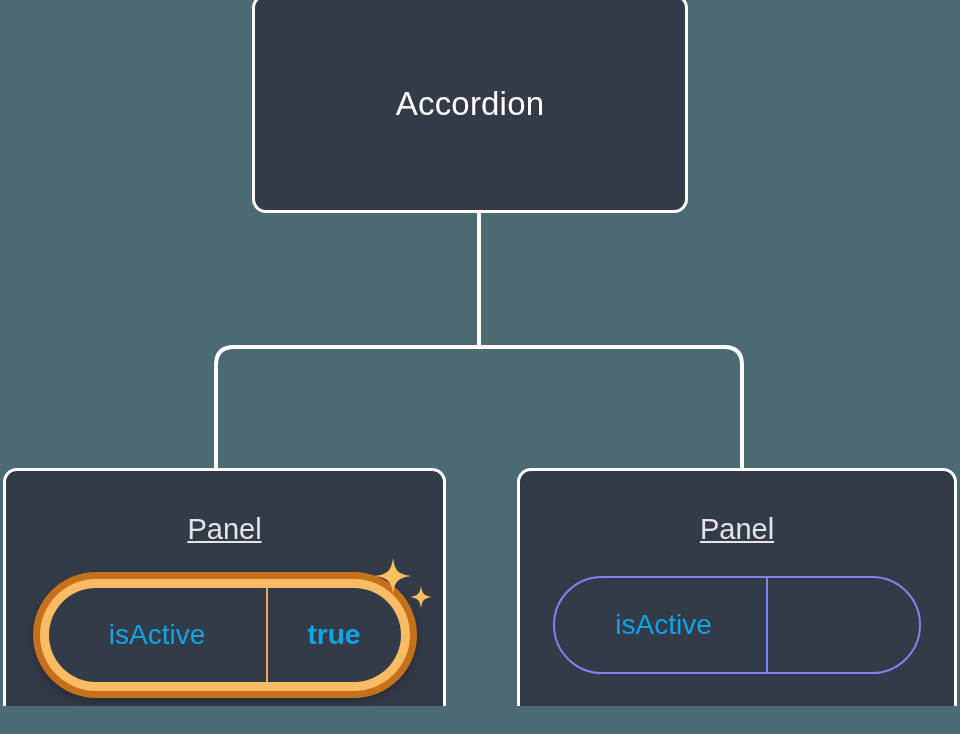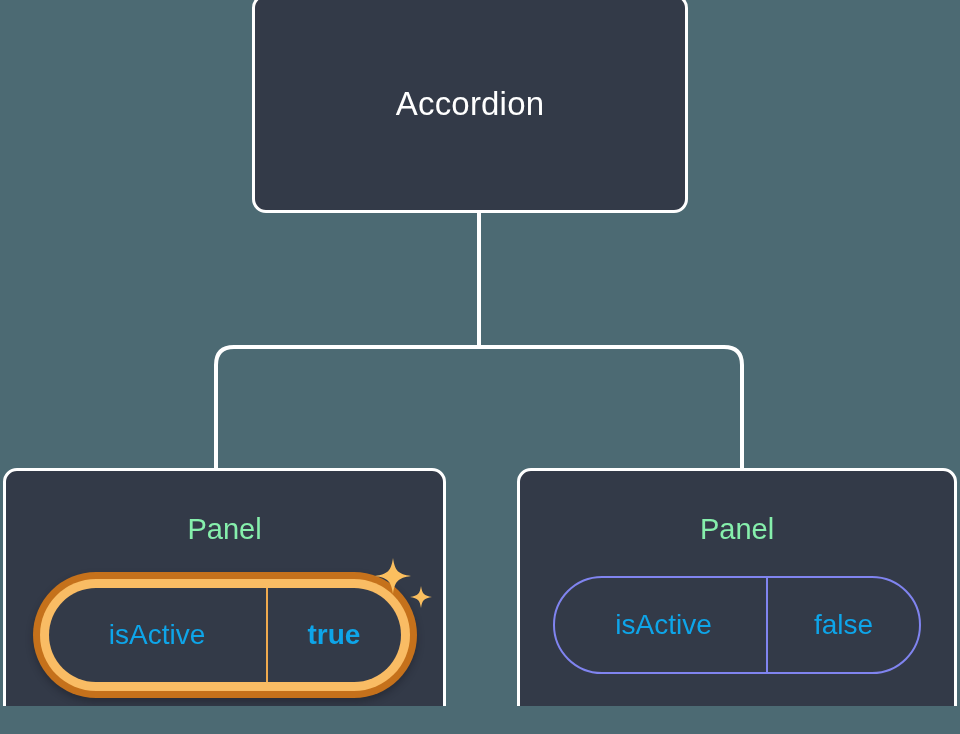--- a/index.html
+++ b/index.html
@@ -64,25 +64,26 @@
     padding-top: 44px;
     display: flex;
     flex-direction: column;
     align-items: center;
   }
 
   .node-child-left  { left: 3px;   width: 443px; }
   .node-child-right { left: 517px; width: 440px; }
 
   .node-title-child {
-    color: #86efac;
+    color: #e5e5e5;
     font-size: 29px;
     font-weight: 400;
     line-height: 1;
     margin-bottom: 28px;
+    text-decoration: underline;
   }
   .node-child-right .node-title-child { margin-bottom: 32px; }
 
   
   .pill-wrap {
     position: relative;
   }
 
   .pill {
     box-sizing: border-box;
@@ -196,17 +197,16 @@
         <path d="M 50 34 C 51.3 42 53 43.7 61 45 C 53 46.3 51.3 48 50 56 C 48.7 48 47 46.3 39 45 C 47 43.7 48.7 42 50 34 Z"></path>
       </svg>
     </div>
   </div>
 
   <div class="node node-child node-child-right">
     <span class="node-title-child">Panel</span>
 
     <div class="pill pill-plain">
       <div class="pill-cell pill-key">isActive</div>
-      <div class="pill-cell pill-val">false</div>
     </div>
   </div>
 
 </div>
 
 </body></html>

